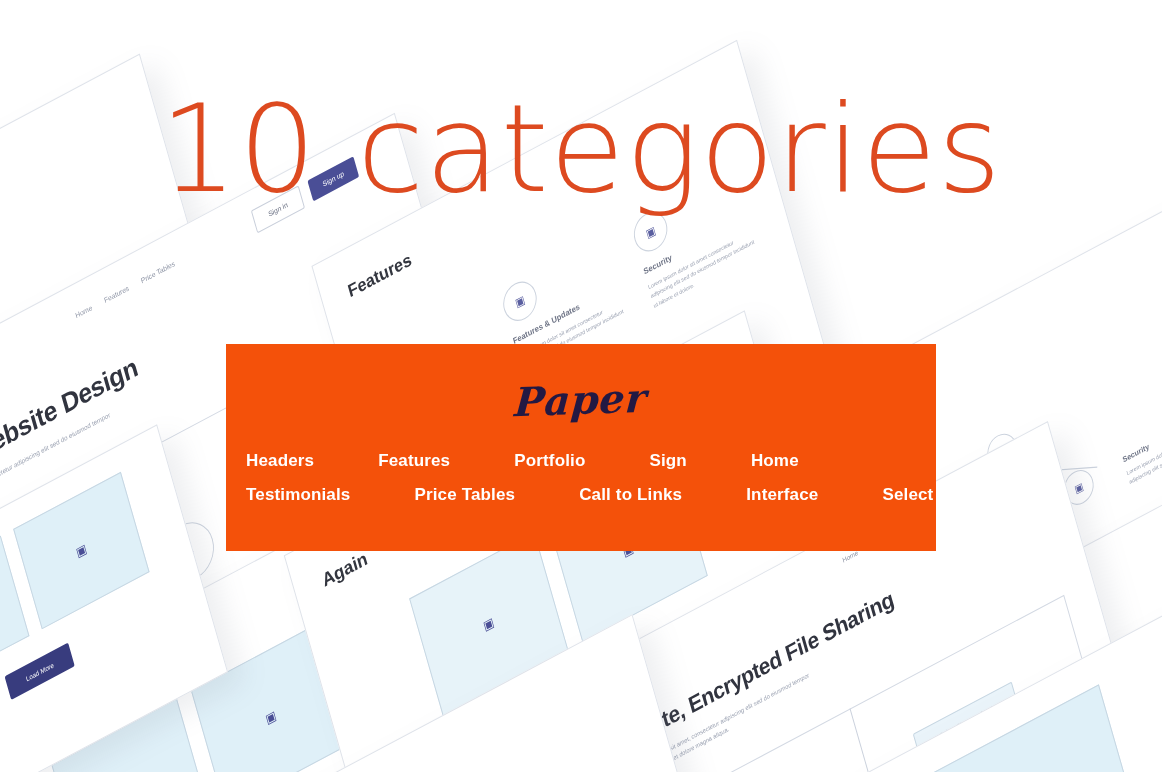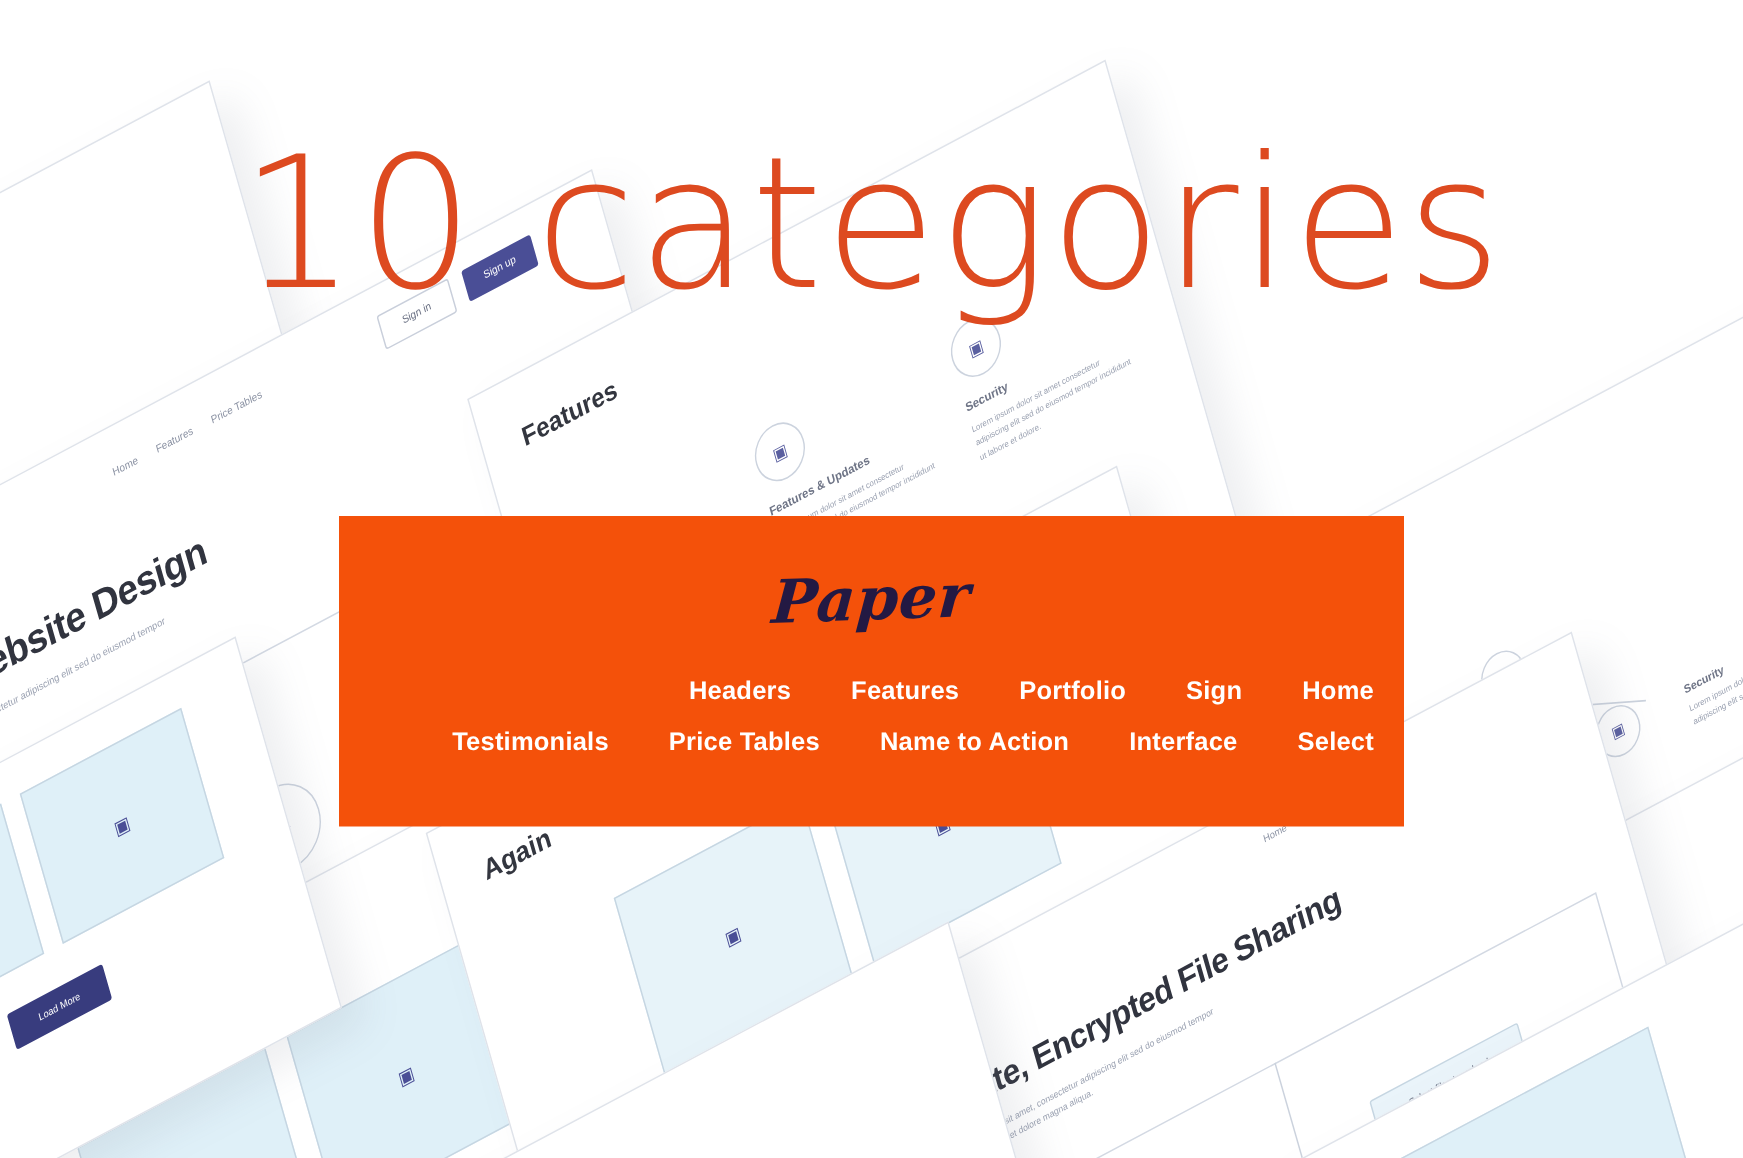--- a/index.html
+++ b/index.html
@@ -170,22 +170,23 @@
     line-height: 1;
     letter-spacing: 0.5px;
     transform: skewX(-6deg) rotate(-2deg);
   }
   #nav-rows {
     margin-top: 31px;
     width: 100%;
   }
   .nav-row {
     display: flex;
-    justify-content: flex-end;
-    align-items: center;
+    justify-content: flex-start;
+    align-items: center;
+    gap: 24px;
   }
   .nav-row + .nav-row { margin-top: 14px; }
   .nav-link {
     color: #ffffff;
     font-family: "Liberation Sans", sans-serif;
     font-size: 17px;
     font-weight: 700;
     letter-spacing: 0.15px;
     white-space: nowrap;
     text-decoration: none;
@@ -357,21 +358,21 @@
         <a class="nav-link">Headers</a>
         <a class="nav-link">Features</a>
         <a class="nav-link">Portfolio</a>
         <a class="nav-link">Sign</a>
         <a class="nav-link">Home</a>
       </div>
 
       <div class="nav-row row-two">
         <a class="nav-link">Testimonials</a>
         <a class="nav-link">Price Tables</a>
-        <a class="nav-link">Name to Action</a>
+        <a class="nav-link">Call to Links</a>
         <a class="nav-link">Interface</a>
         <a class="nav-link">Select</a>
       </div>
 
     </div>
   </div>
 
 </div>
 
 </body></html>

